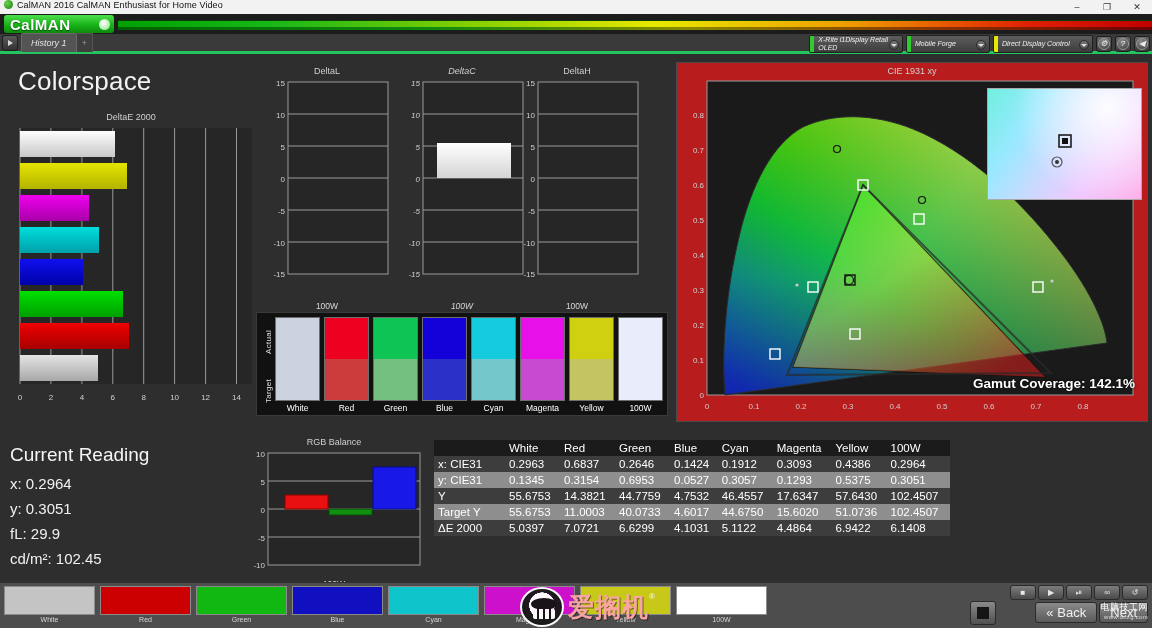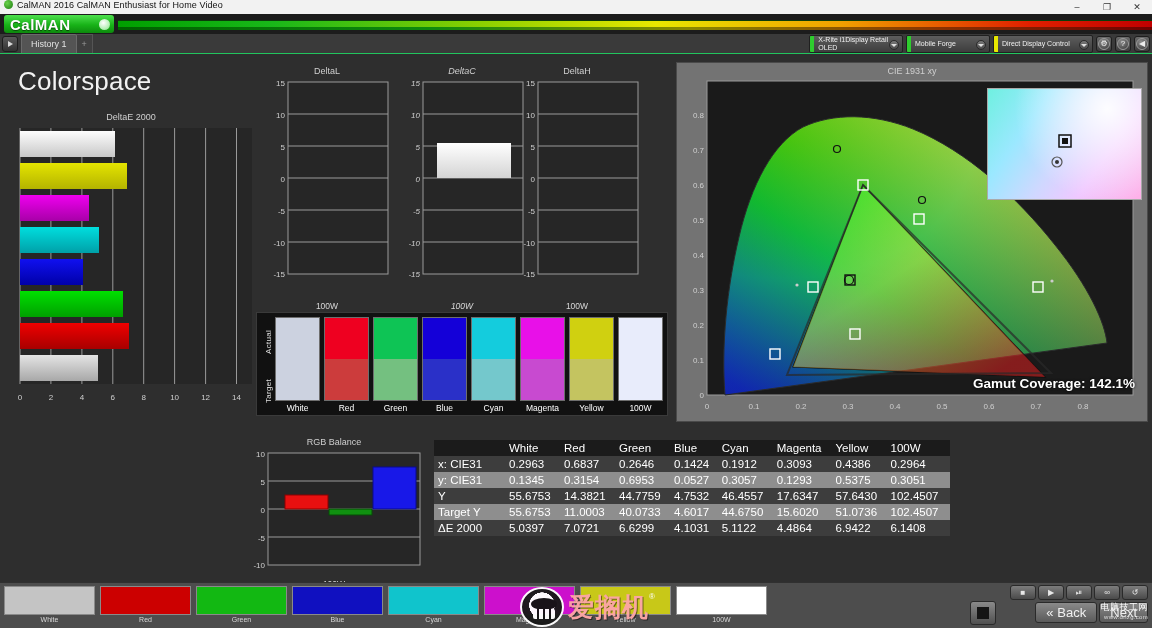--- a/index.html
+++ b/index.html
@@ -53,22 +53,22 @@
                 #e8e800 52%, #f0a000 70%, #e02000 88%, #c00000 100%);
     border-top: 1px solid #0a3d0a;
   }
   .gradbar2 {
     position: absolute; left: 118px; right: 0; top: 13px; height: 3px;
     background: linear-gradient(90deg,#006000 0%, #0d8a0d 30%, #8a8a00 55%, #8a3000 80%, #700000 100%);
   }
 
   
   .toolrow {
-    height: 20px; background: #3a3a3a; border-bottom: 1px solid #22c55e;
-    display: flex; align-items: center; position: relative;
+    height: 20px; background: #3a3a3a; border-bottom: 3px solid #22c55e;
+    display: flex; align-items: center; position: relative; font-style: italic;
   }
   .playbtn {
     width: 16px; height: 16px; margin-left: 2px; border-radius: 3px;
     background: linear-gradient(180deg,#5a5a5a,#323232); border: 1px solid #1e1e1e;
     display: flex; align-items: center; justify-content: center;
   }
   .playbtn i {
     width: 0; height: 0; border-left: 5px solid #d8d8d8;
     border-top: 3.5px solid transparent; border-bottom: 3.5px solid transparent;
     margin-left: 1px;
@@ -153,21 +153,21 @@
   }
   .sw-cols { flex: 1; display: flex; gap: 4px; }
   .sw-col { flex: 1; display: flex; flex-direction: column; }
   .sw-box { flex: 1; display: flex; flex-direction: column; border: 1px solid #6e6e6e; }
   .sw-box div { flex: 1; }
   .sw-name { height: 14px; font-size: 8.5px; color: #fff; text-align: center; line-height: 14px; }
 
   
   #ciepanel {
     position: absolute; left: 676px; top: 62px; width: 472px; height: 360px;
-    background: #737373; border: 1px solid #4a4a4a;
+    background: #b91c1c; border: 1px solid #4a4a4a;
   }
   #ciepanel .panel-title { padding-top: 3px; }
   .gamut-txt {
     position: absolute; right: 12px; bottom: 30px; color: #fff;
     font-size: 13.5px; font-weight: bold; text-shadow: 0 0 3px #000;
   }
   .cie-inset {
     position: absolute; left: 310px; top: 25px; width: 155px; height: 112px;
     border: 1px solid #aaa;
     background:
@@ -641,20 +641,27 @@
         <circle cx="69" cy="73" r="2" fill="#333"></circle>
       </svg>
     </div>
 
     <div class="gamut-txt">
       <span>Gamut Coverage:</span>
       <span>142.1%</span>
     </div>
   </div>
 
+  <div id="curread">
+    <h2>Current Reading</h2>
+    <div class="line">x: 0.2964</div>
+    <div class="line">y: 0.3051</div>
+    <div class="line">fL: 29.9</div>
+    <div class="line">cd/m²: 102.45</div>
+  </div>
 
   <div id="rgbbal">
     <div class="panel-title">RGB Balance</div>
     <svg width="188" height="125">
       <rect x="28" y="4" width="152" height="112" fill="#262626" stroke="#9a9a9a"></rect>
       <g stroke="#9a9a9a" stroke-width="1">
         <line x1="28" y1="32" x2="180" y2="32"></line>
         <line x1="28" y1="60" x2="180" y2="60"></line>
         <line x1="28" y1="88" x2="180" y2="88"></line>
       </g>

